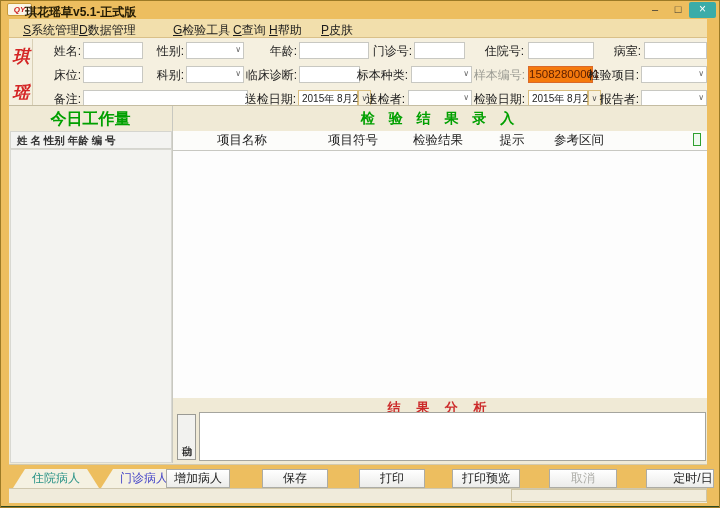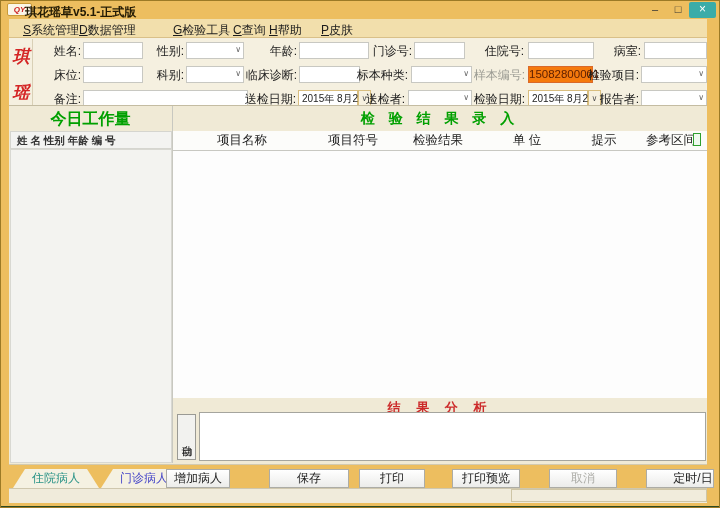--- a/index.html
+++ b/index.html
@@ -144,37 +144,36 @@
   <div class="abs greenhead" style="left:8px;top:108px;width:163px;font-size:16px;">今日工作量</div>
   <div class="abs greenhead" style="left:172px;top:109px;width:534px;font-size:14px;letter-spacing:5px;text-align:center;">检 验 结 果 录 入</div>
 
   <div id="leftsub">姓  名 性别 年龄   编  号</div>
   <div id="leftlist"></div>
 
   <div id="colheader">
     <span style="width:138px;">项目名称</span>
     <span style="width:84px;">项目符号</span>
     <span style="width:86px;">检验结果</span>
-    <span style="width:92px;">单  位</span>
     <span style="width:62px;">提示</span>
     <span style="width:72px;">参考区间</span>
   </div>
   <div id="cornericon"></div>
   <div id="tablebody"></div>
   <div class="vline" style="left:171px;top:105px;height:357px;background:#C8C8C0;"></div>
 
   <div class="abs redhead" style="left:172px;top:398px;width:534px;font-size:13px;letter-spacing:6px;">结  果  分  析</div>
   <div id="autobtn">自动</div>
   <textarea id="analysisbox" style=""></textarea>
 
   <div class="hline" style="left:8px;top:463px;width:698px;background:#D2CAB0;"></div>
   <div class="tab" style="left:12px;width:86px;color:#2C9488;">住院病人</div>
   <div class="tab" style="left:100px;width:86px;color:#4646C8;">门诊病人</div>
   <div class="btn" style="left:165px;width:64px;">增加病人</div>
-  <div class="btn" style="left:268px;width:80px;">保存</div>
+  <div class="btn" style="left:261px;width:66px;">保存</div>
   <div class="btn" style="left:358px;width:66px;">打印</div>
   <div class="btn" style="left:451px;width:68px;">打印预览</div>
   <div class="btn dis" style="left:548px;width:68px;">取消</div>
   <div class="btn" style="left:645px;width:68px;padding-left:26px;">定时/日期</div>
 
   <div id="statusbg"></div>
   <div class="spanel" style="left:510px;width:196px;"></div>
   <div id="greenstrip"></div>
 
 </div>

